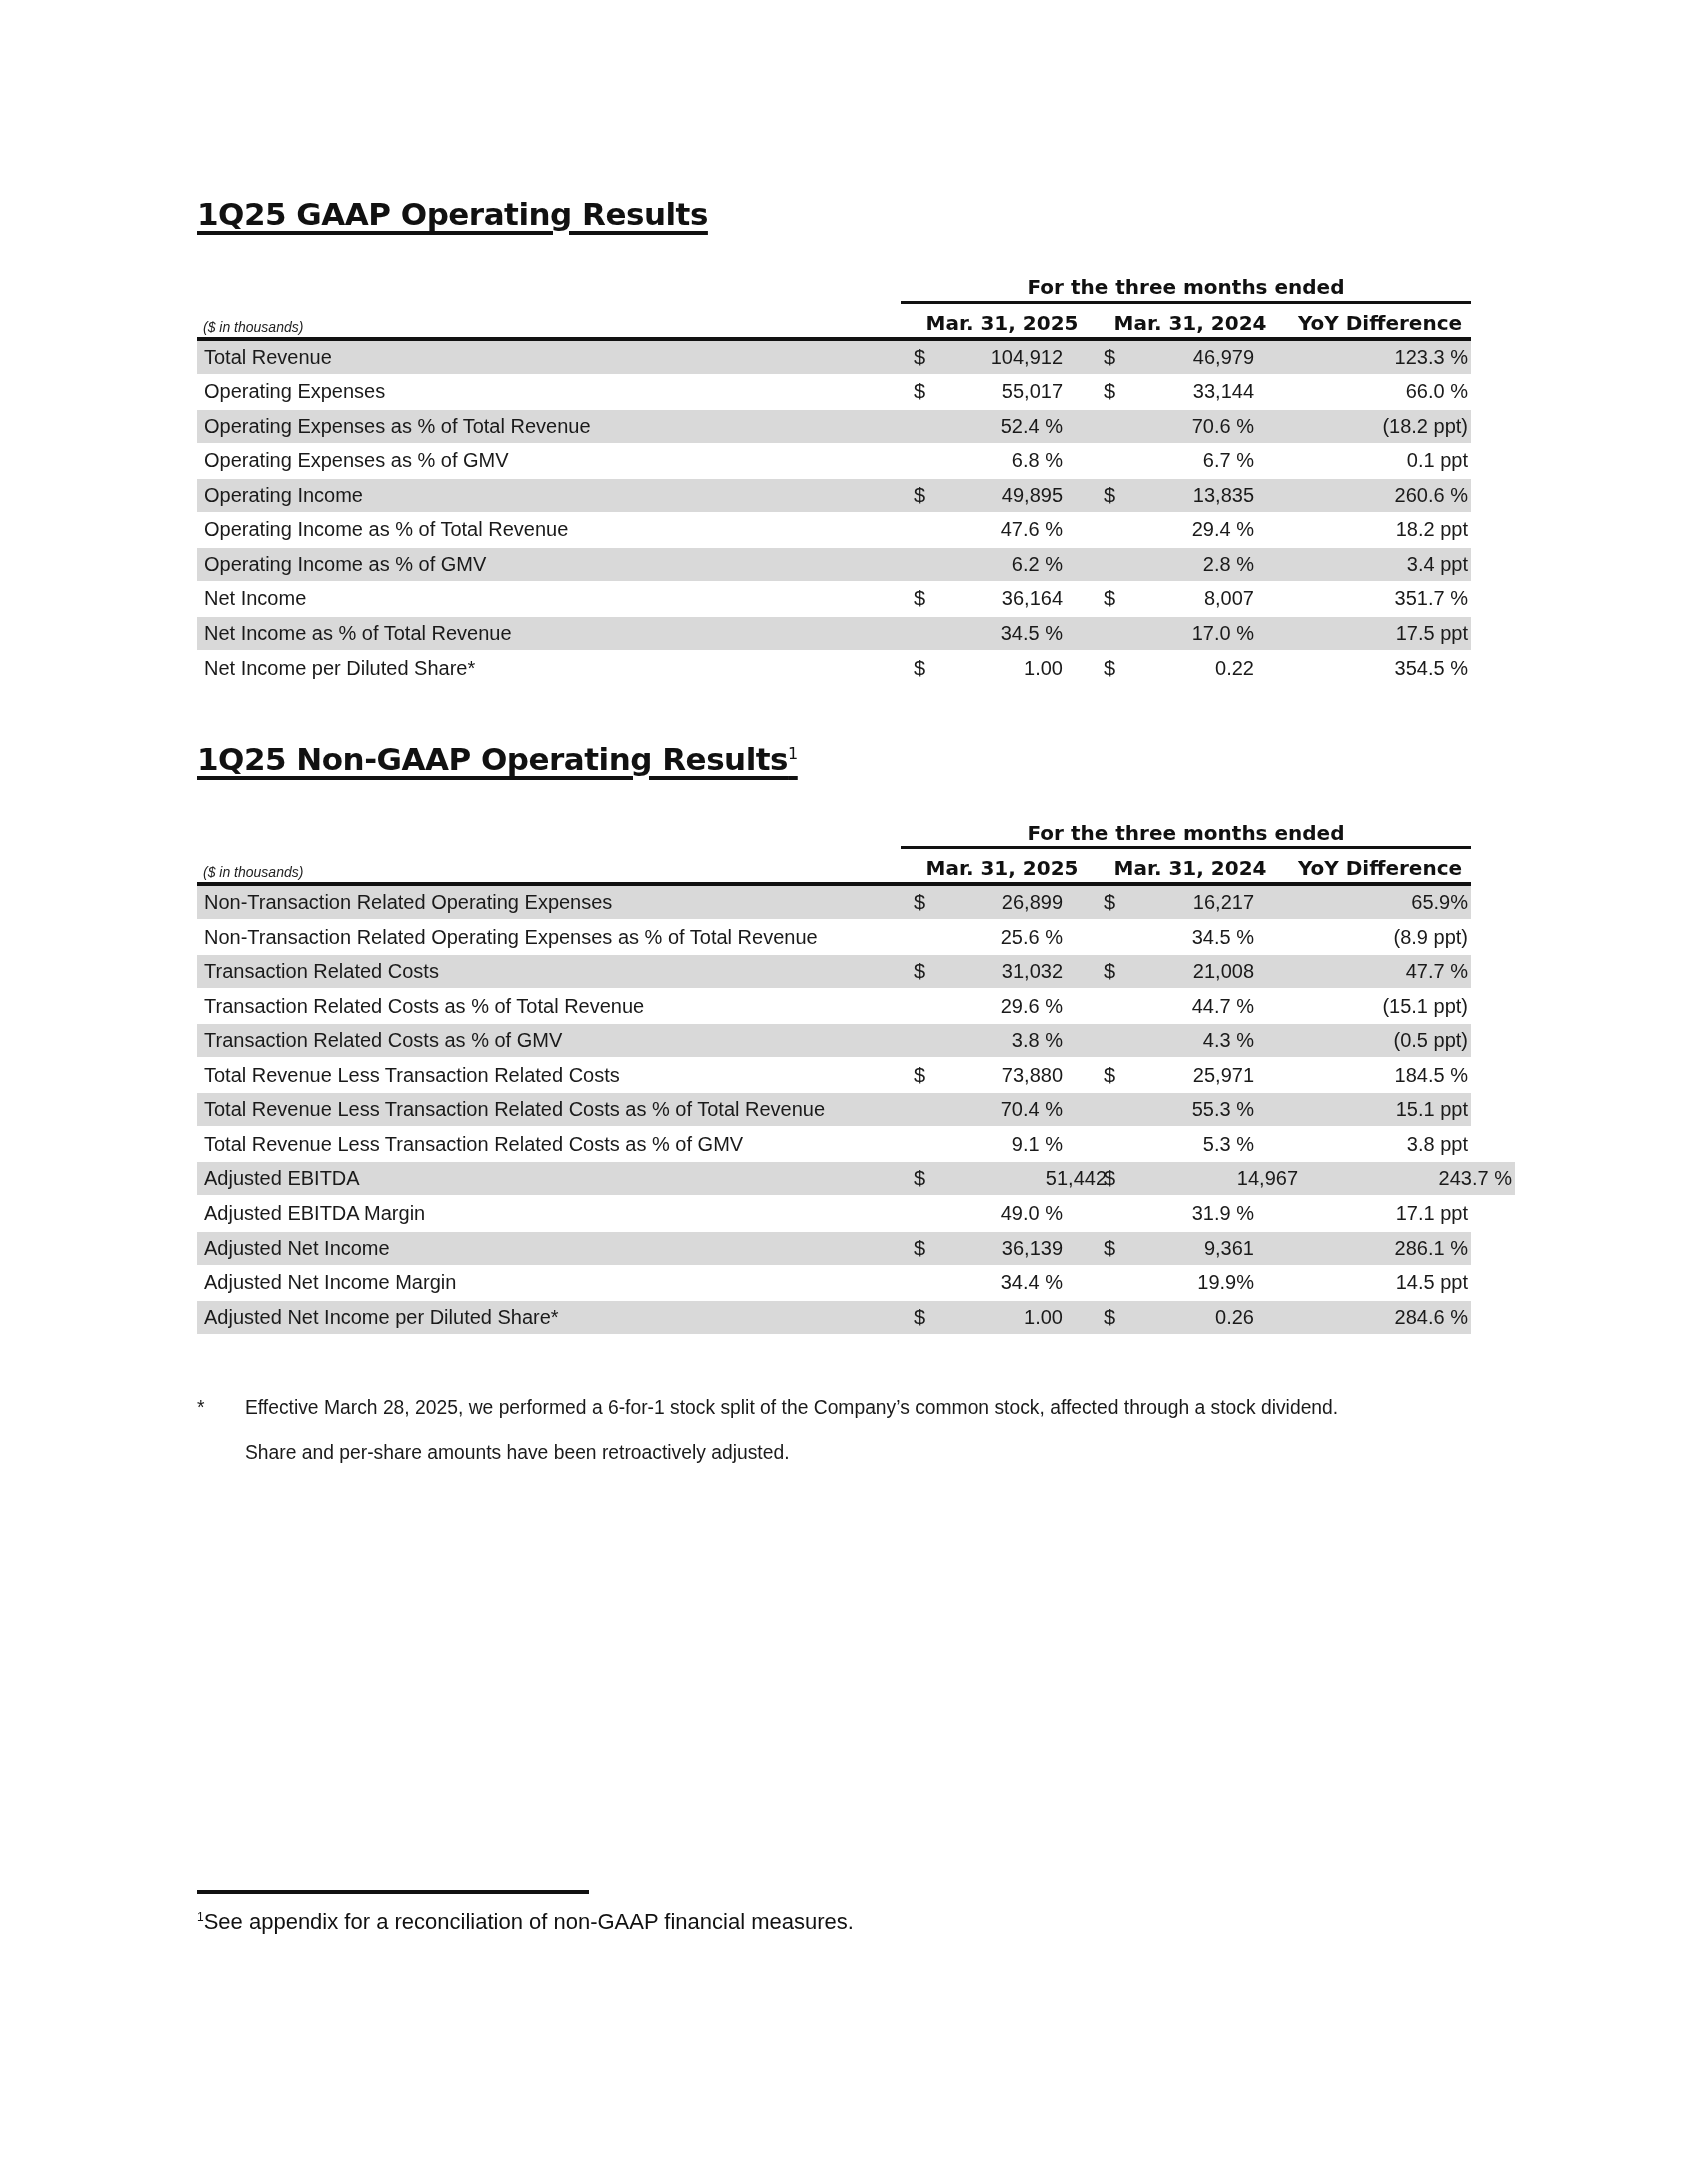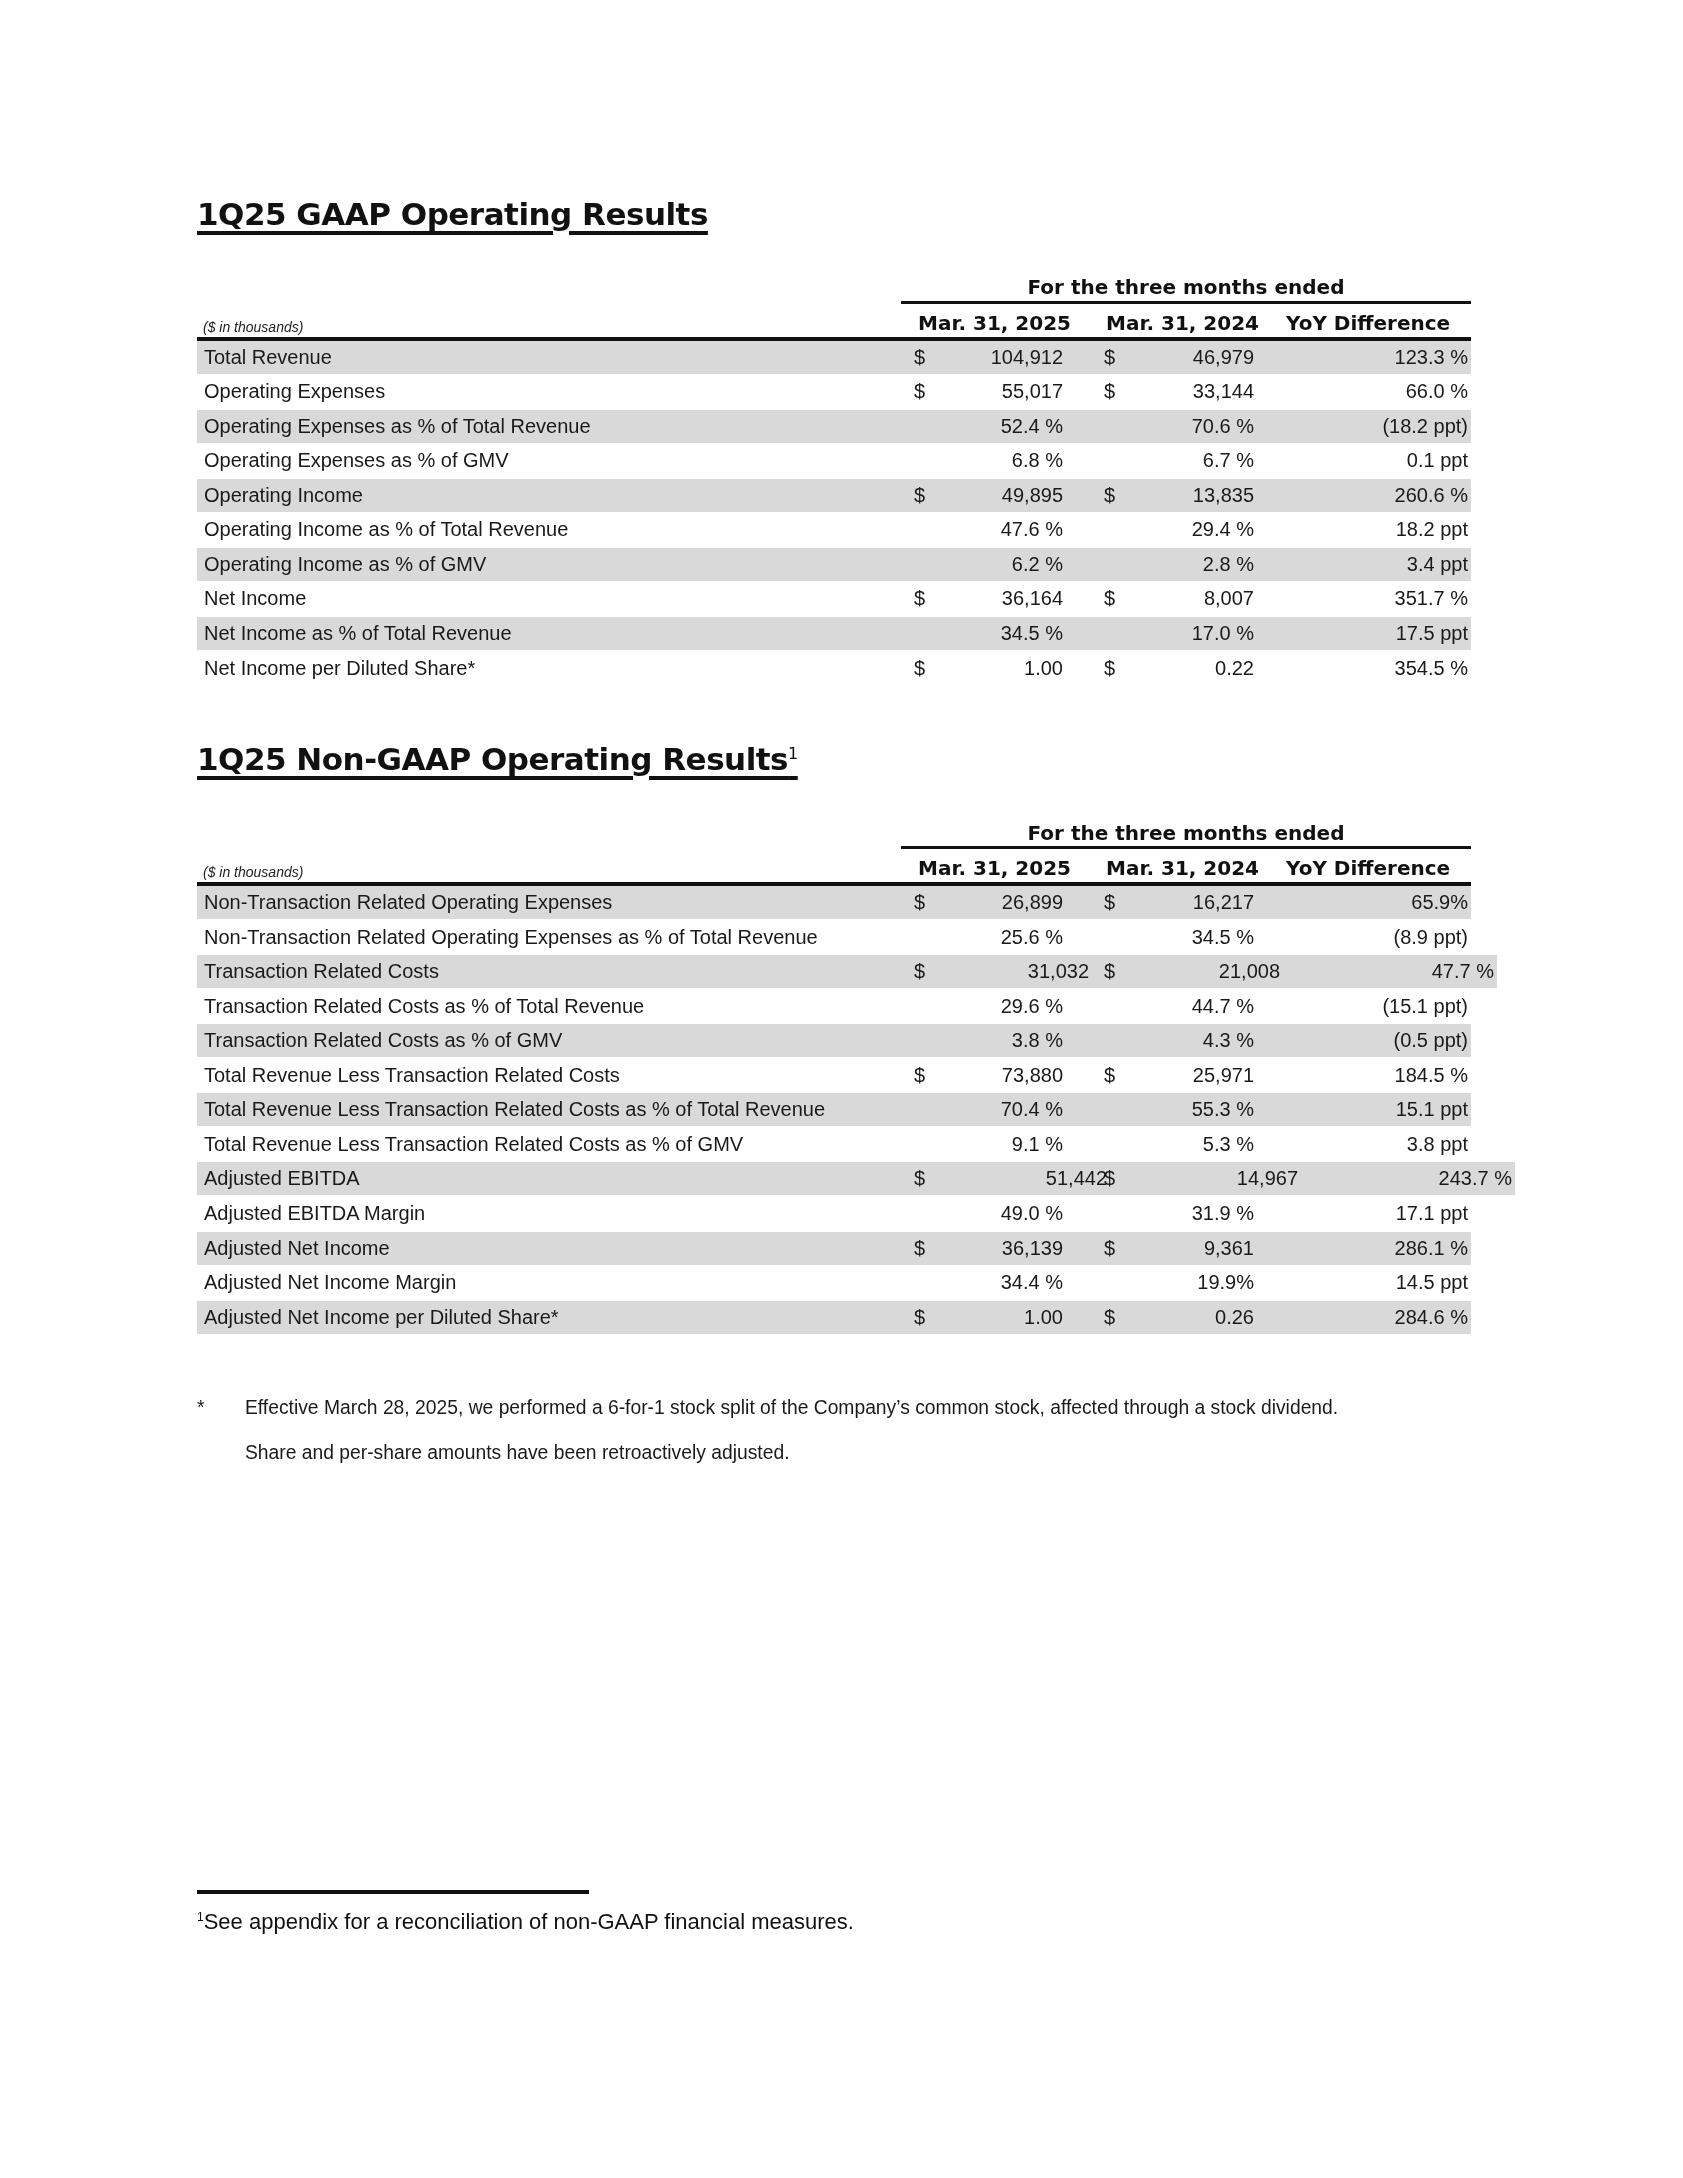--- a/index.html
+++ b/index.html
@@ -8,21 +8,21 @@
   .title { position:absolute; left:197px; font-family:"DejaVu Sans", sans-serif;
            font-weight:bold; font-size:31px; letter-spacing:-0.5px;
            text-decoration:underline; text-decoration-thickness:4px; text-underline-offset:6px; color:#111; }
   .title sup { font-size:16px; text-decoration:none; vertical-align:super; font-weight:normal; }
   .tbl { position:absolute; left:197px; width:1274px; }
   .period { position:absolute; left:704px; width:570px; text-align:center;
             font-family:"DejaVu Sans", sans-serif; font-size:20px; font-weight:600; }
   .period-rule { position:absolute; left:704px; width:570px; height:3px; background:#111; }
   .hdr { position:absolute; left:0; width:1274px; height:30px; }
   .hdr .units { position:absolute; left:6px; bottom:2px; font-style:italic; font-size:14px; font-weight:300; color:#222; }
-  .hdr .col { position:absolute; bottom:2px; font-family:"DejaVu Sans", sans-serif; font-weight:600; font-size:20px; }
+  .hdr .col { position:absolute; bottom:2px; font-family:"DejaVu Sans", sans-serif; font-weight:600; font-size:20px; text-align:center; }
   .hdr-rule { position:absolute; left:0; width:1274px; height:4px; background:#111; }
   .row { position:absolute; left:0; width:1274px; height:33px; font-size:20px; color:#1a1a1a; }
   .row.shade { background:#d9d9d9; }
   .row span { position:absolute; top:5px; white-space:nowrap; }
   .row .lbl { left:7px; }
   .row .d1 { left:717px; }
   .row .v1 { right:408px; text-align:left; }
   .row .d2 { left:907px; }
   .row .v2 { right:217px; }
   .row .yoy { right:3px; text-align:right; }
@@ -152,21 +152,21 @@
         <span class="yoy">65.9%</span>
       </div>
       <div class="row" style="top: 921px;">
         <span class="lbl">Non-Transaction Related Operating Expenses as % of Total Revenue</span>
         <span class="d1"></span>
         <span class="v1">25.6 %</span>
         <span class="d2"></span>
         <span class="v2">34.5 %</span>
         <span class="yoy">(8.9 ppt)</span>
       </div>
-      <div class="row shade" style="top: 955px; padding-left: 26px;">
+      <div class="row shade" style="top: 955px;">
         <span class="lbl">Transaction Related Costs</span>
         <span class="d1">$</span>
         <span class="v1">31,032</span>
         <span class="d2">$</span>
         <span class="v2">21,008</span>
         <span class="yoy">47.7 %</span>
       </div>
       <div class="row" style="top: 990px;">
         <span class="lbl">Transaction Related Costs as % of Total Revenue</span>
         <span class="d1"></span>

